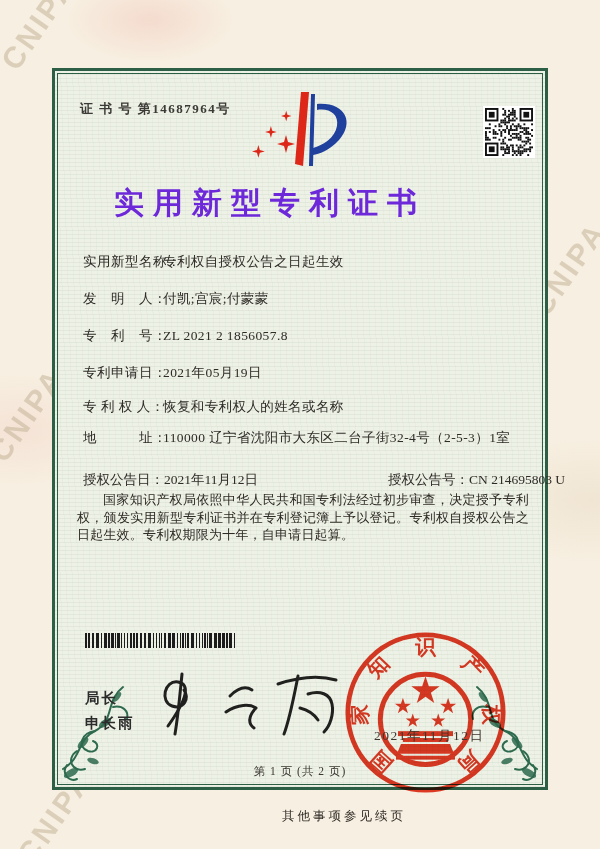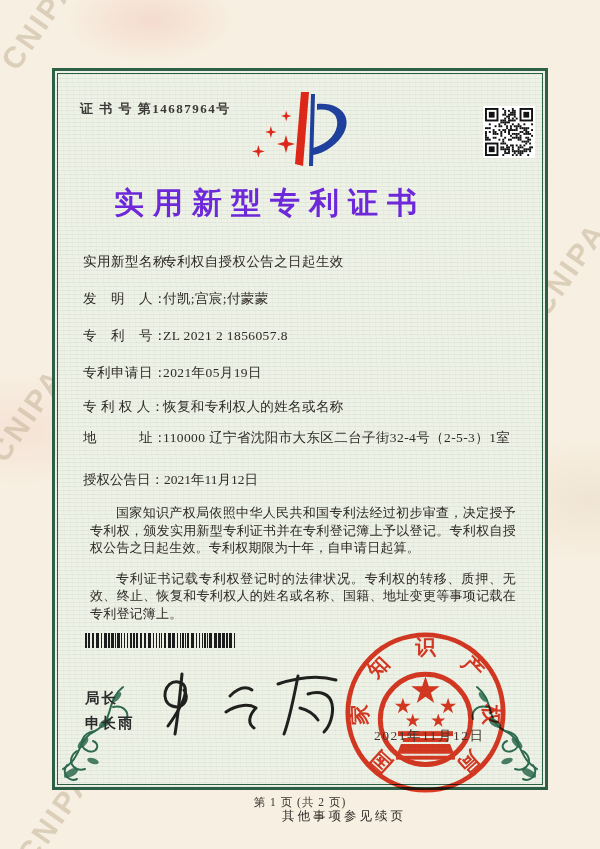--- a/index.html
+++ b/index.html
@@ -61,36 +61,36 @@
   .row .val{display:inline-block;vertical-align:top;max-width:368px;letter-spacing:.4px;}
   .r1{top:252px;} .r2{top:289px;text-align:right;} .r3{top:326px;} .r4{top:363px;} .r5{top:397px;}
   .r6{top:428px;} .r7{top:470px;}
   .pair2{position:absolute;left:305px;top:0;white-space:nowrap;}
   .r7 .wrap{position:relative;width:460px;}
   
   .paras{
     position:absolute;left:77px;top:491px;width:452px;
     font-size:13px;line-height:17.6px;text-align:justify;color:#2e2a25;letter-spacing:.2px;
   }
-  .paras p{margin:13px;text-indent:2em;}
+  .paras p{margin:0;text-indent:2em;}
   
   .barcode{position:absolute;left:85px;top:633px;width:156px;height:15px;}
   
   .sig-titles{
     position:absolute;left:85px;top:686px;font-family:"Liberation Sans",sans-serif;
     font-size:14.5px;font-weight:bold;color:#2b2b2b;line-height:25px;letter-spacing:2px;
   }
   .sig-script{position:absolute;left:138px;top:668px;width:210px;height:72px;}
   
   .seal{position:absolute;left:342px;top:629px;width:167px;height:167px;mix-blend-mode:multiply;opacity:.92;}
   .seal-date{
     position:absolute;left:374px;top:727px;font-size:13.5px;letter-spacing:1.5px;color:#3f352c;z-index:5;
   }
   
-  .page-no{position:absolute;left:0;top:764px;width:600px;text-align:center;font-size:11.5px;letter-spacing:1px;color:#3a3631;margin-top:31px;}
+  .page-no{position:absolute;left:0;top:764px;width:600px;text-align:center;font-size:11.5px;letter-spacing:1px;color:#3a3631;}
   .continuation{position:absolute;left:0;top:808px;width:600px;text-align:center;font-size:12.5px;letter-spacing:3px;color:#2e2a25;margin-left:44px;}
 </style>
 </head>
 <body>
 
 <div class="paper-wash"></div>
 
 <div class="watermark wm1">CNIPA</div>
 <div class="watermark wm2">CNIPA</div>
 <div class="watermark wm3">CNIPA</div>
@@ -367,26 +367,28 @@
 </div>
 <div class="row r5">
   <span class="lbl">专 利 权 人：</span><span class="val">恢复和专利权人的姓名或名称</span>
 </div>
 <div class="row r6">
   <span class="lbl">地　　　址：</span><span class="val">110000 辽宁省沈阳市大东区二台子街32-4号（2-5-3）1室</span>
 </div>
 <div class="row r7">
   <div class="wrap">
     <span>授权公告日：</span><span>2021年11月12日</span>
+    <span class="pair2">
+      <span>授权公告号：</span><span>CN 214695803 U</span>
+    </span>
   </div>
 </div>
 
 <div class="paras">
   <p>国家知识产权局依照中华人民共和国专利法经过初步审查，决定授予专利权，颁发实用新型专利证书并在专利登记簿上予以登记。专利权自授权公告之日起生效。专利权期限为十年，自申请日起算。</p>
-  <p>专利证书记载专利权登记时的法律状况。专利权的转移、质押、无效、终止、恢复和专利权人的姓名或名称、国籍、地址变更等事项记载在专利登记簿上。</p>
 </div>
 
 <svg id="barcode" class="barcode" viewBox="0 0 156 15" preserveAspectRatio="none">
     <rect x="0" y="0" width="2" height="15" fill="#1c1c1c"></rect>
     <rect x="3" y="0" width="2" height="15" fill="#1c1c1c"></rect>
     <rect x="7" y="0" width="2" height="15" fill="#1c1c1c"></rect>
     <rect x="11" y="0" width="3" height="15" fill="#1c1c1c"></rect>
     <rect x="16" y="0" width="1" height="15" fill="#1c1c1c"></rect>
     <rect x="19" y="0" width="3" height="15" fill="#1c1c1c"></rect>
     <rect x="23" y="0" width="2" height="15" fill="#1c1c1c"></rect>

